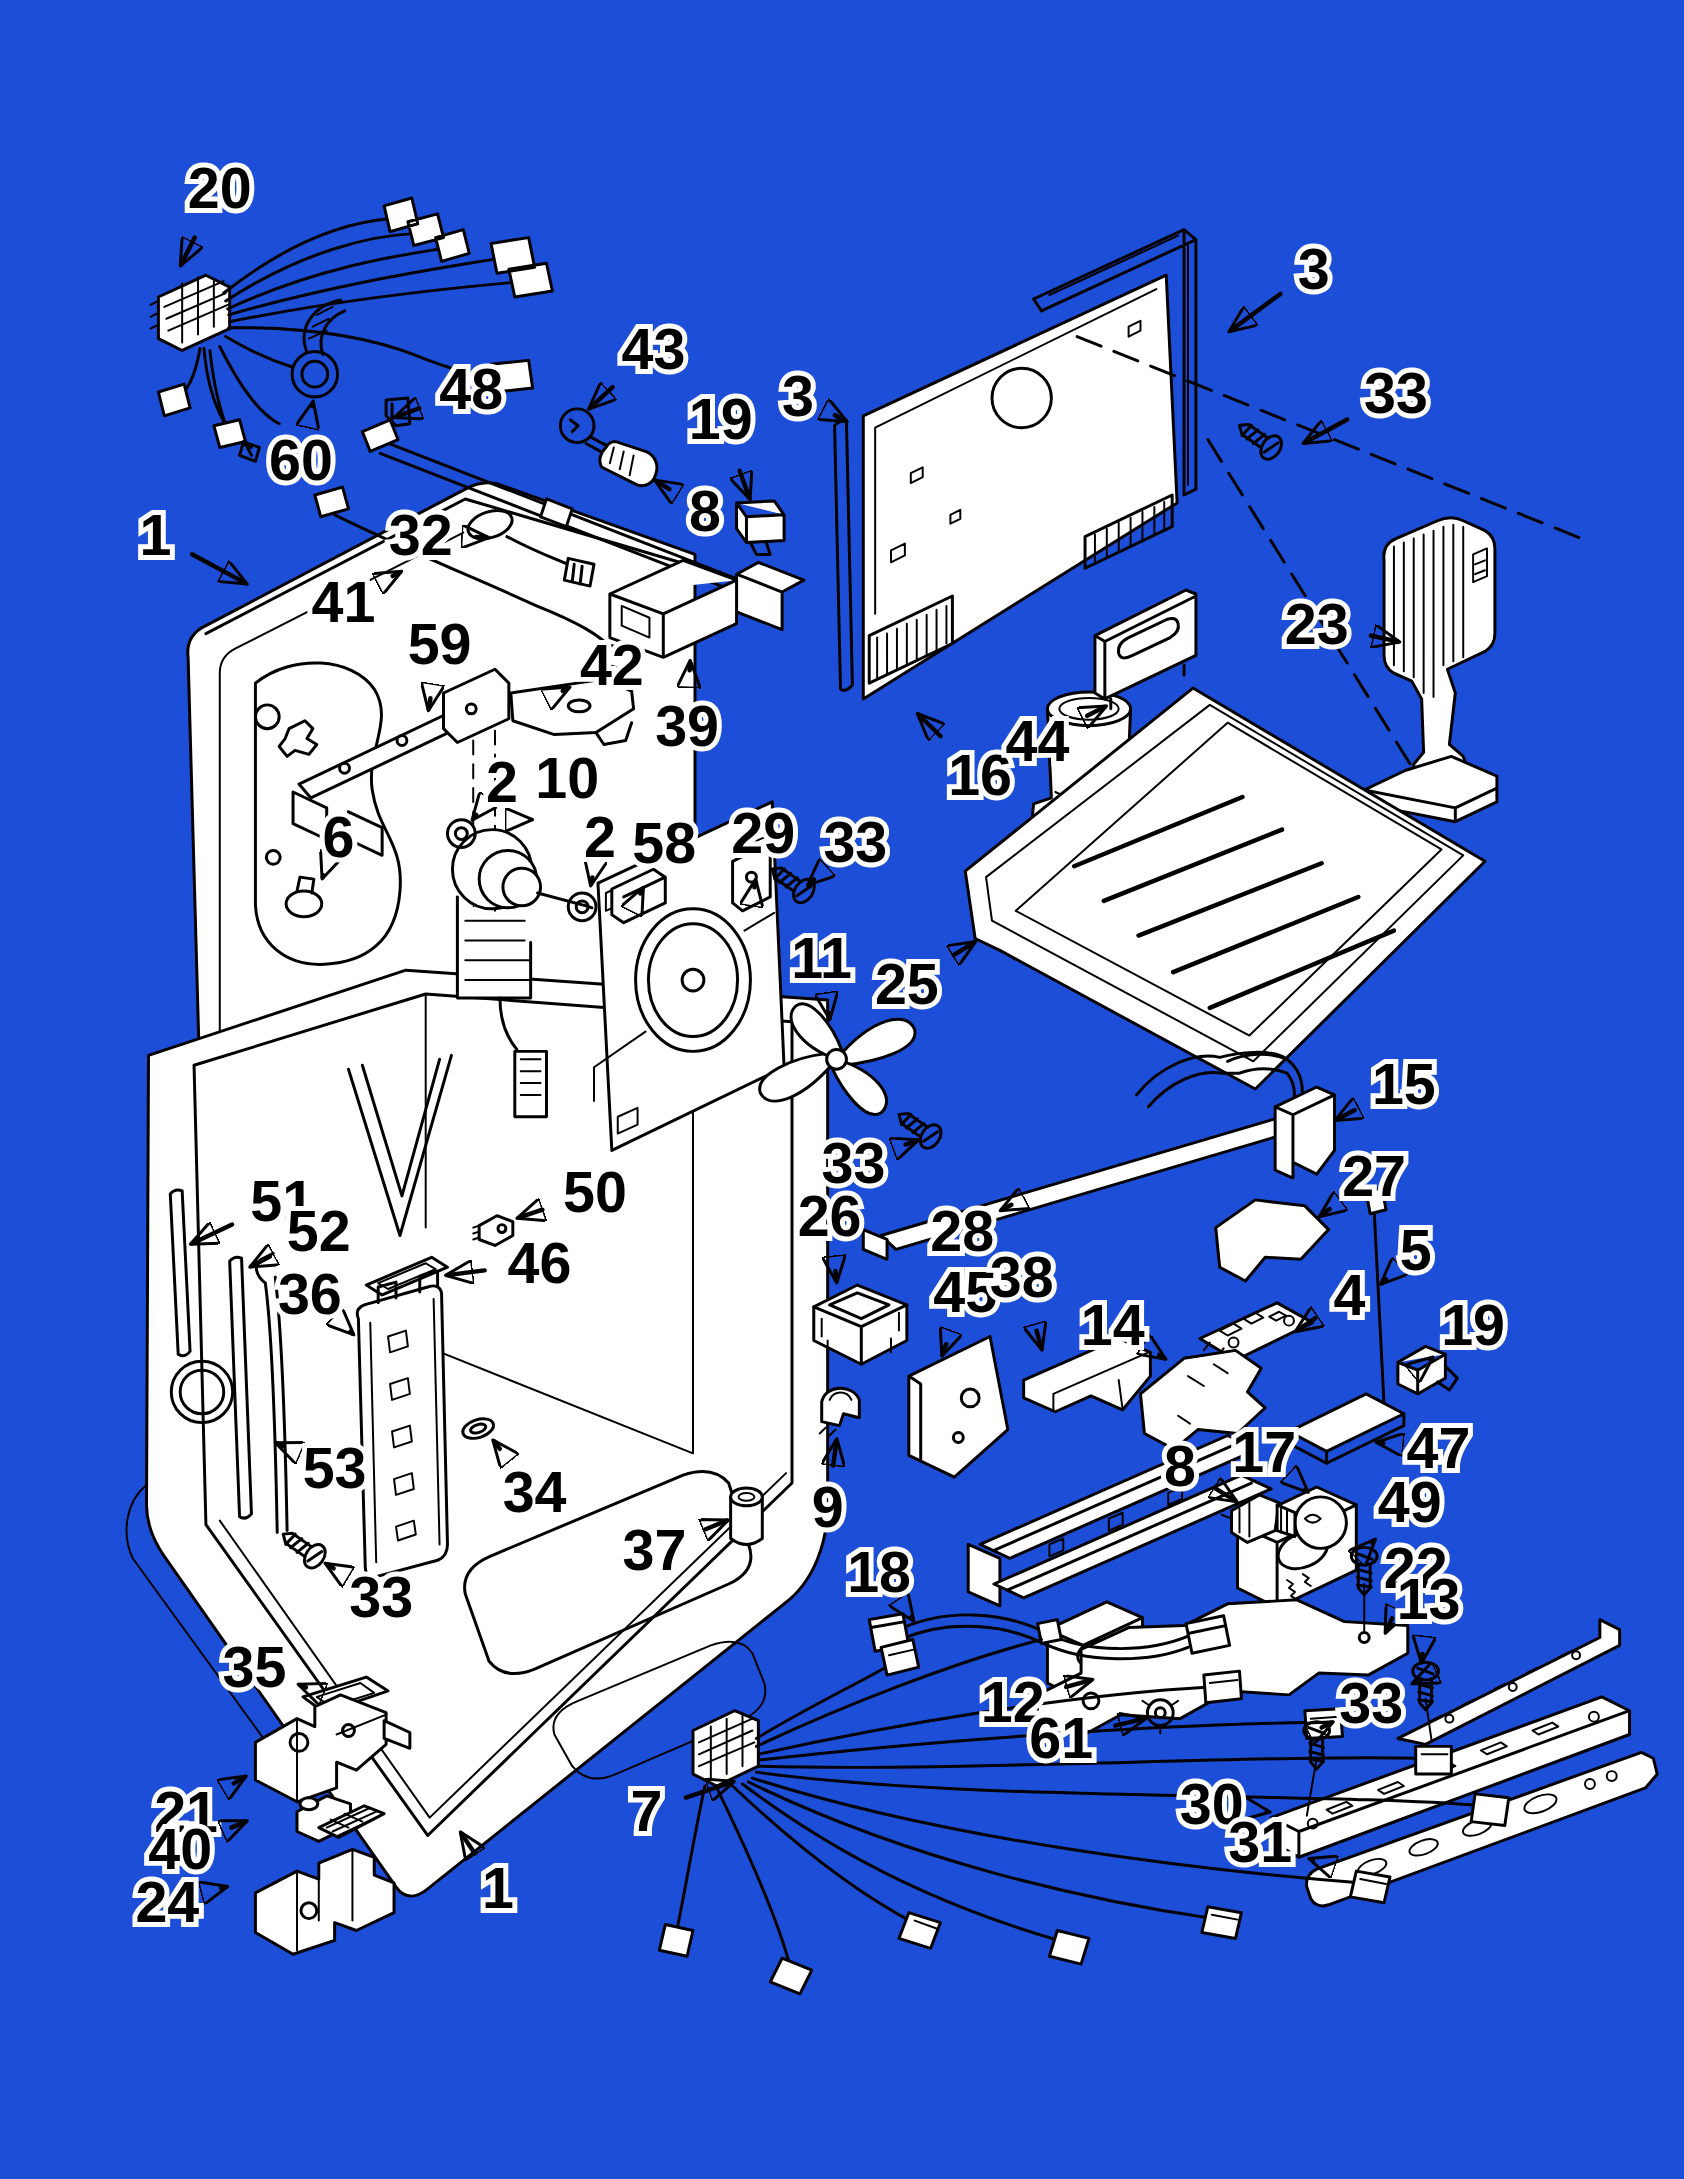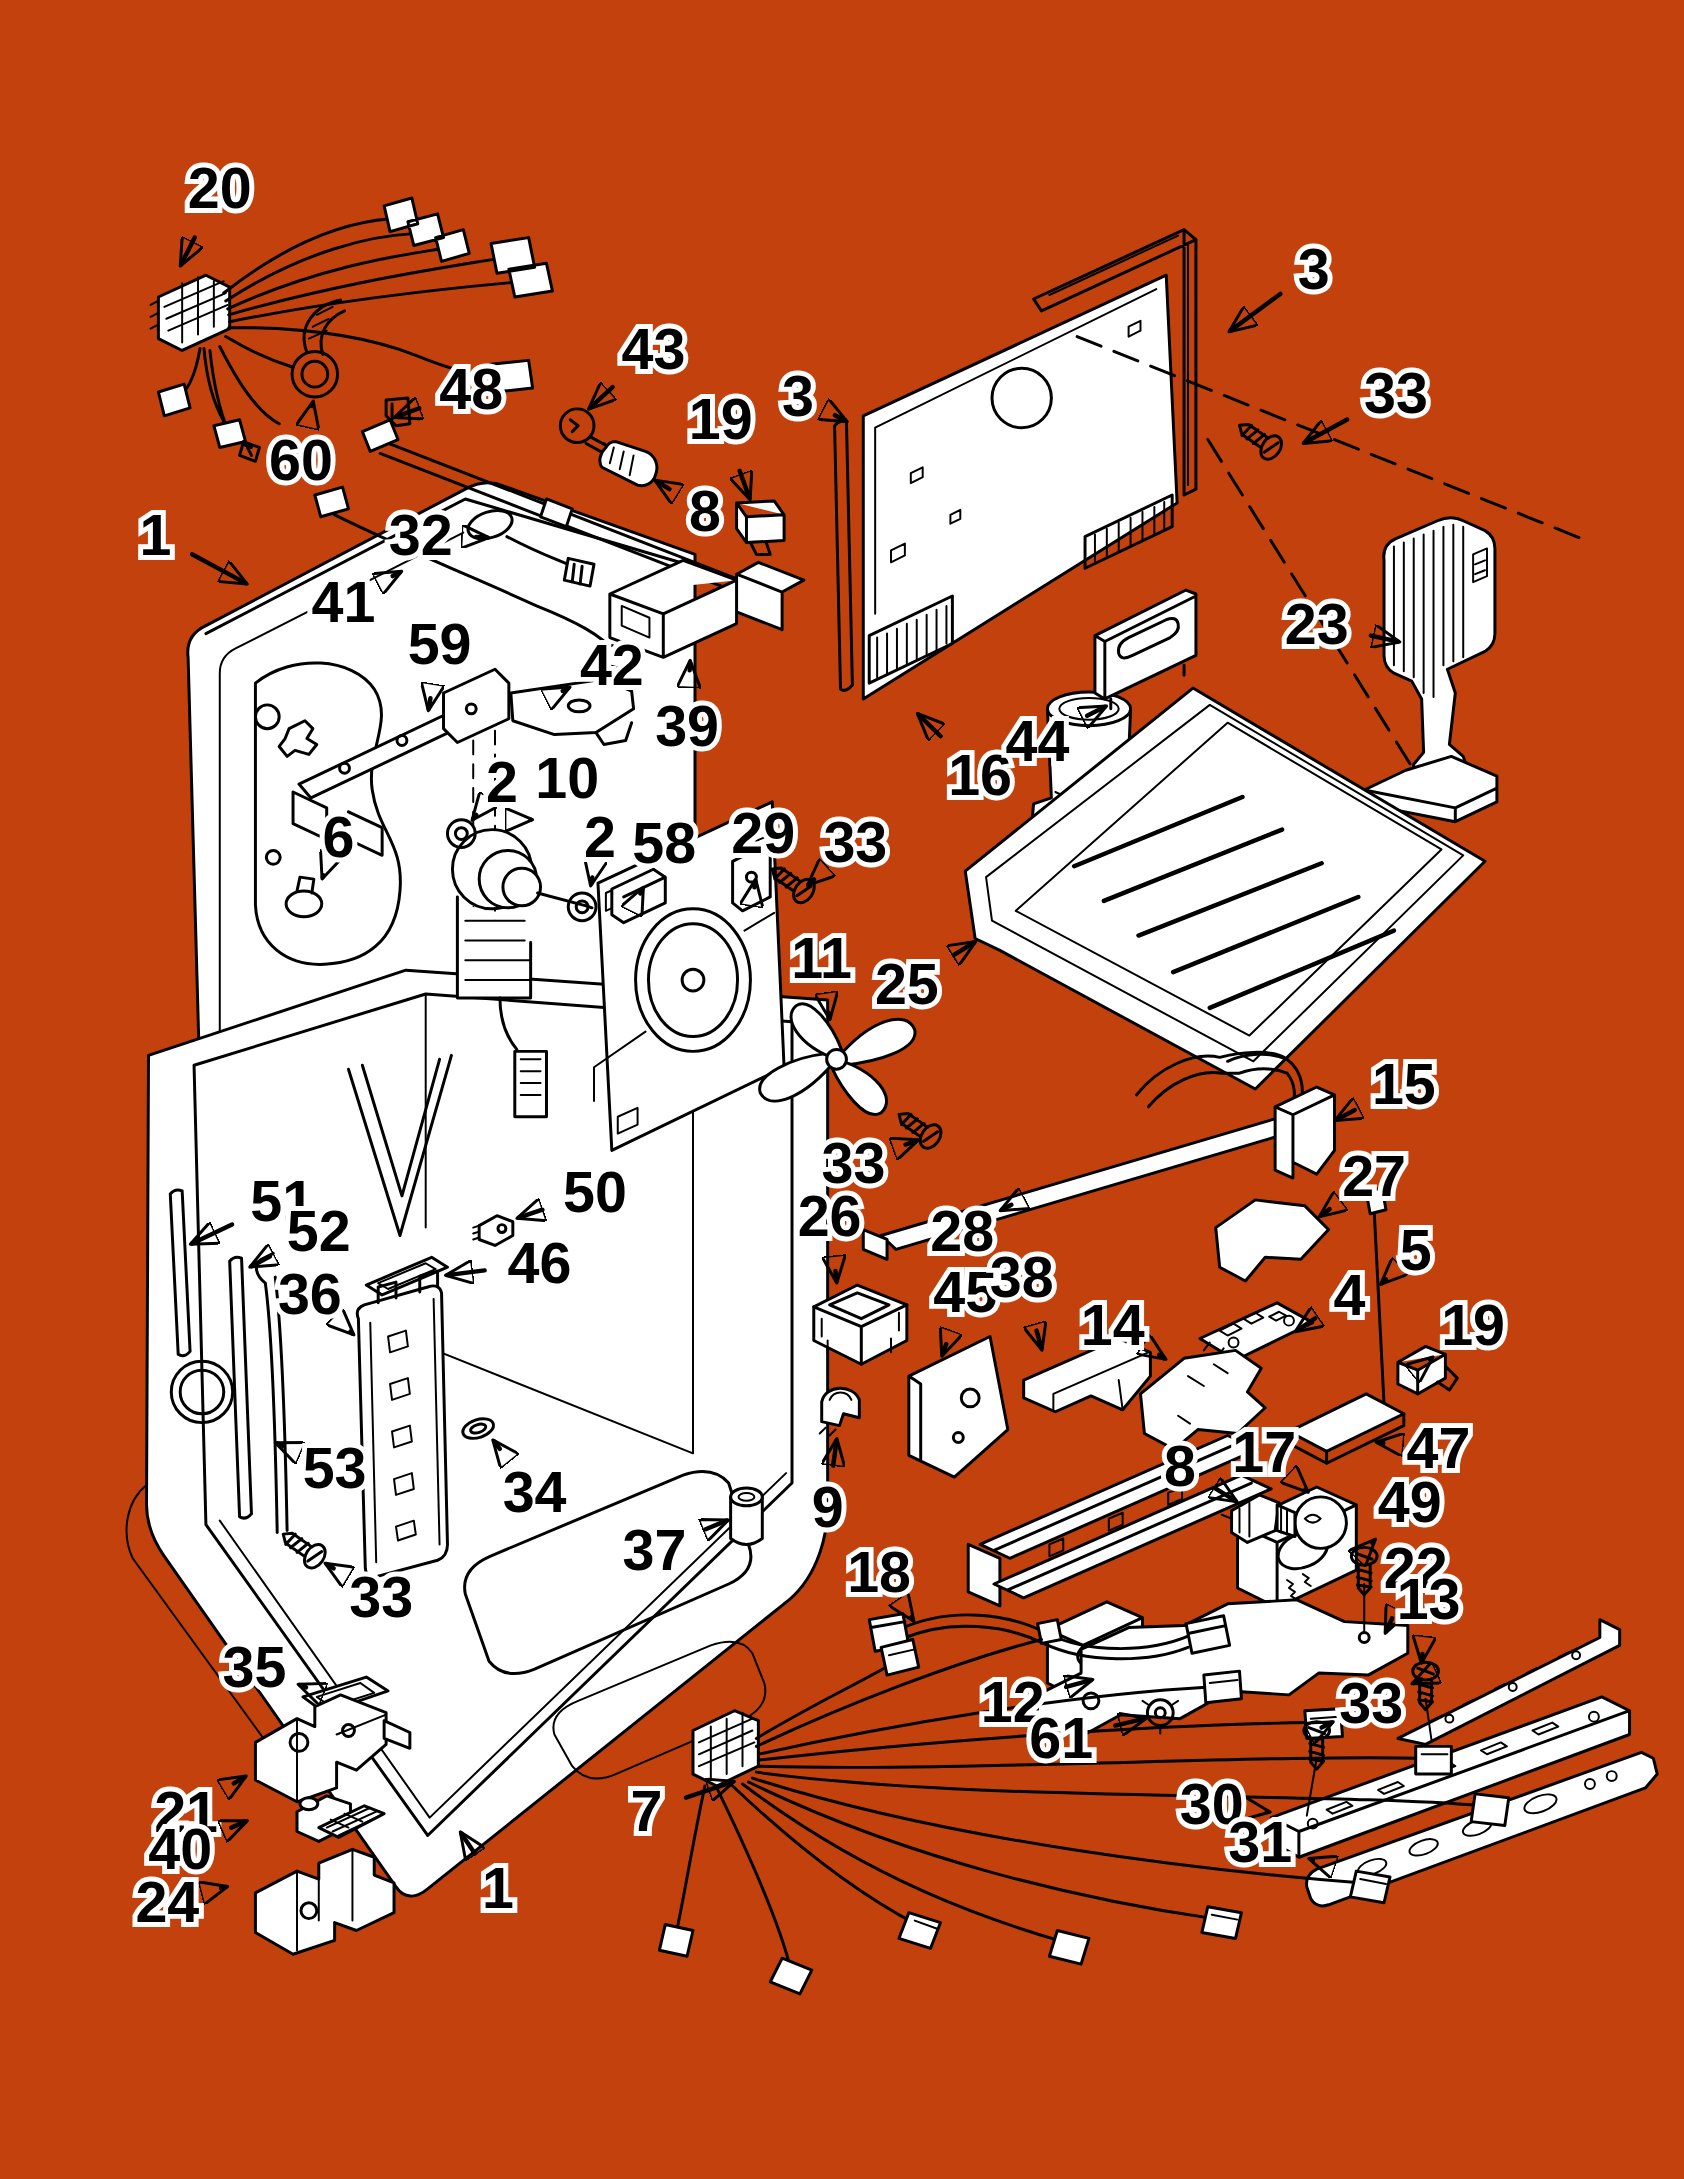--- a/index.html
+++ b/index.html
@@ -1,16 +1,16 @@
 <!DOCTYPE html>
 <html><head>
 <meta charset="utf-8">
 <style>
   html,body{margin:0;padding:0;background:#fff;}
-  #page{position:relative;width:1684px;height:2179px;background:#c2410c;overflow:hidden;
+  #page{position:relative;width:1684px;height:2179px;background:#1d4ed8;overflow:hidden;
         font-family:"Liberation Sans",sans-serif;}
   svg{display:block}
   
   #art-svg path,#art-svg line,#art-svg circle,#art-svg ellipse,#art-svg rect,#art-svg polyline,#art-svg polygon{
     fill:none;stroke:#000;stroke-width:3;stroke-linecap:round;stroke-linejoin:round;}
   #art-svg .w{fill:#fff}
   #art-svg .thin{stroke-width:2}
   #art-svg .th{stroke-width:4.5}
   #art-svg .dash{stroke-dasharray:26 14}
   #art-svg .dash2{stroke-dasharray:14 10}

